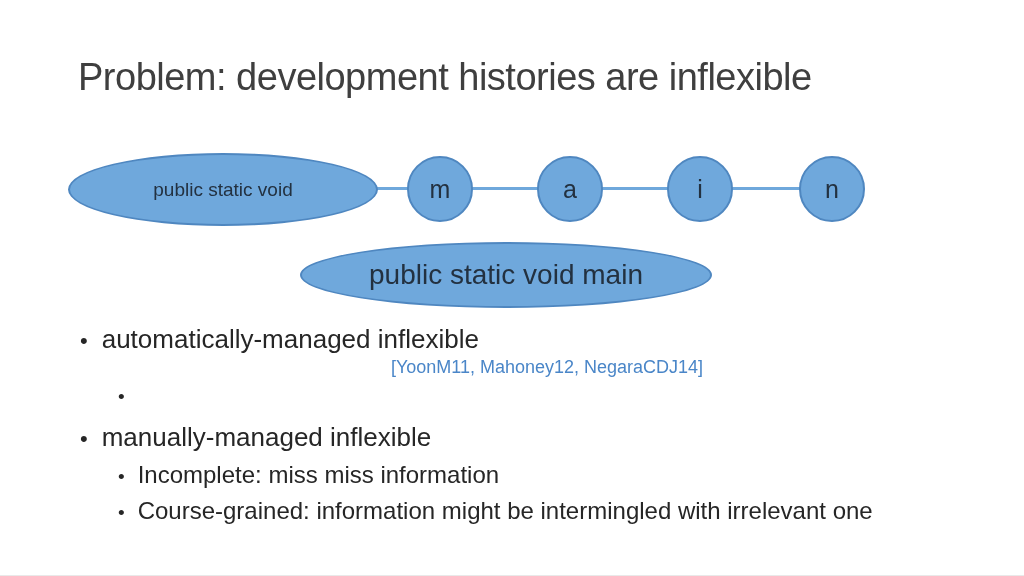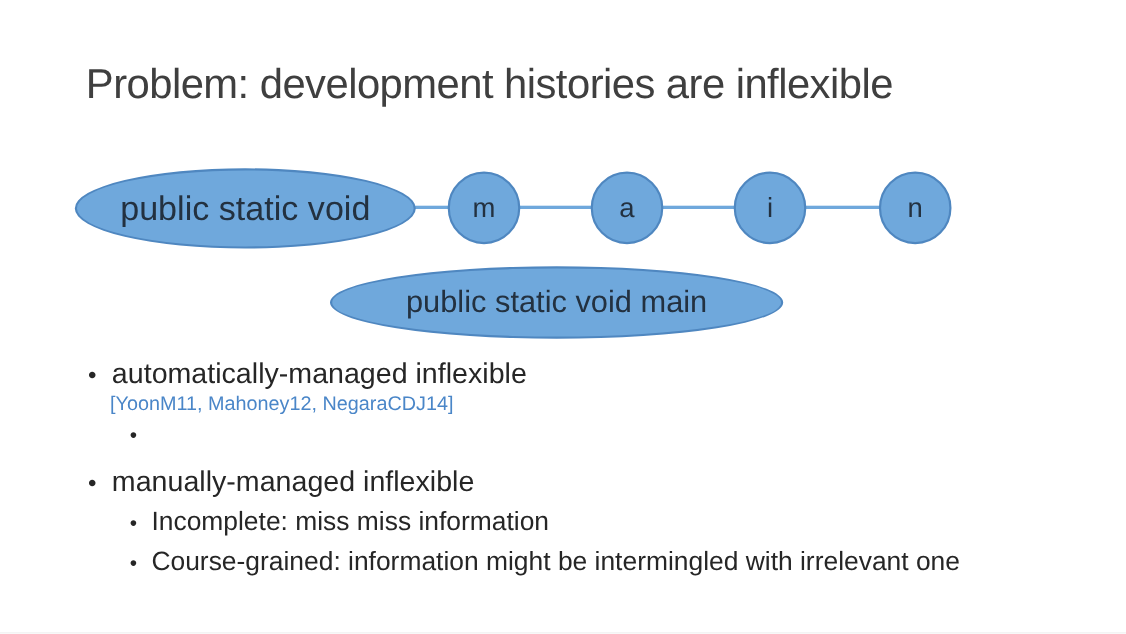--- a/index.html
+++ b/index.html
@@ -9,20 +9,21 @@
   }
   .slide {
     position: relative;
     width: 1024px;
     height: 576px;
     background: #ffffff;
     font-family: "Liberation Sans", sans-serif;
     overflow: hidden;
     border-bottom: 1px solid #e9e9e9;
     box-sizing: border-box;
+    text-align: center;
   }
   .slide-title {
     position: absolute;
     left: 78px;
     top: 56px;
     margin: 0;
     font-size: 38px;
     font-weight: 400;
     color: #3f3f3f;
     letter-spacing: -0.5px;
@@ -46,21 +47,21 @@
     align-items: center;
     justify-content: center;
     color: #233140;
   }
   .ellipse-top {
     left: 68px;
     top: 153px;
     width: 310px;
     height: 73px;
     border-radius: 50%;
-    font-size: 31px;
+    font-size: 19px;
   }
   .ellipse-bottom {
     left: 300px;
     top: 242px;
     width: 412px;
     height: 66px;
     border-radius: 50%;
     font-size: 28px;
   }
   .node {

